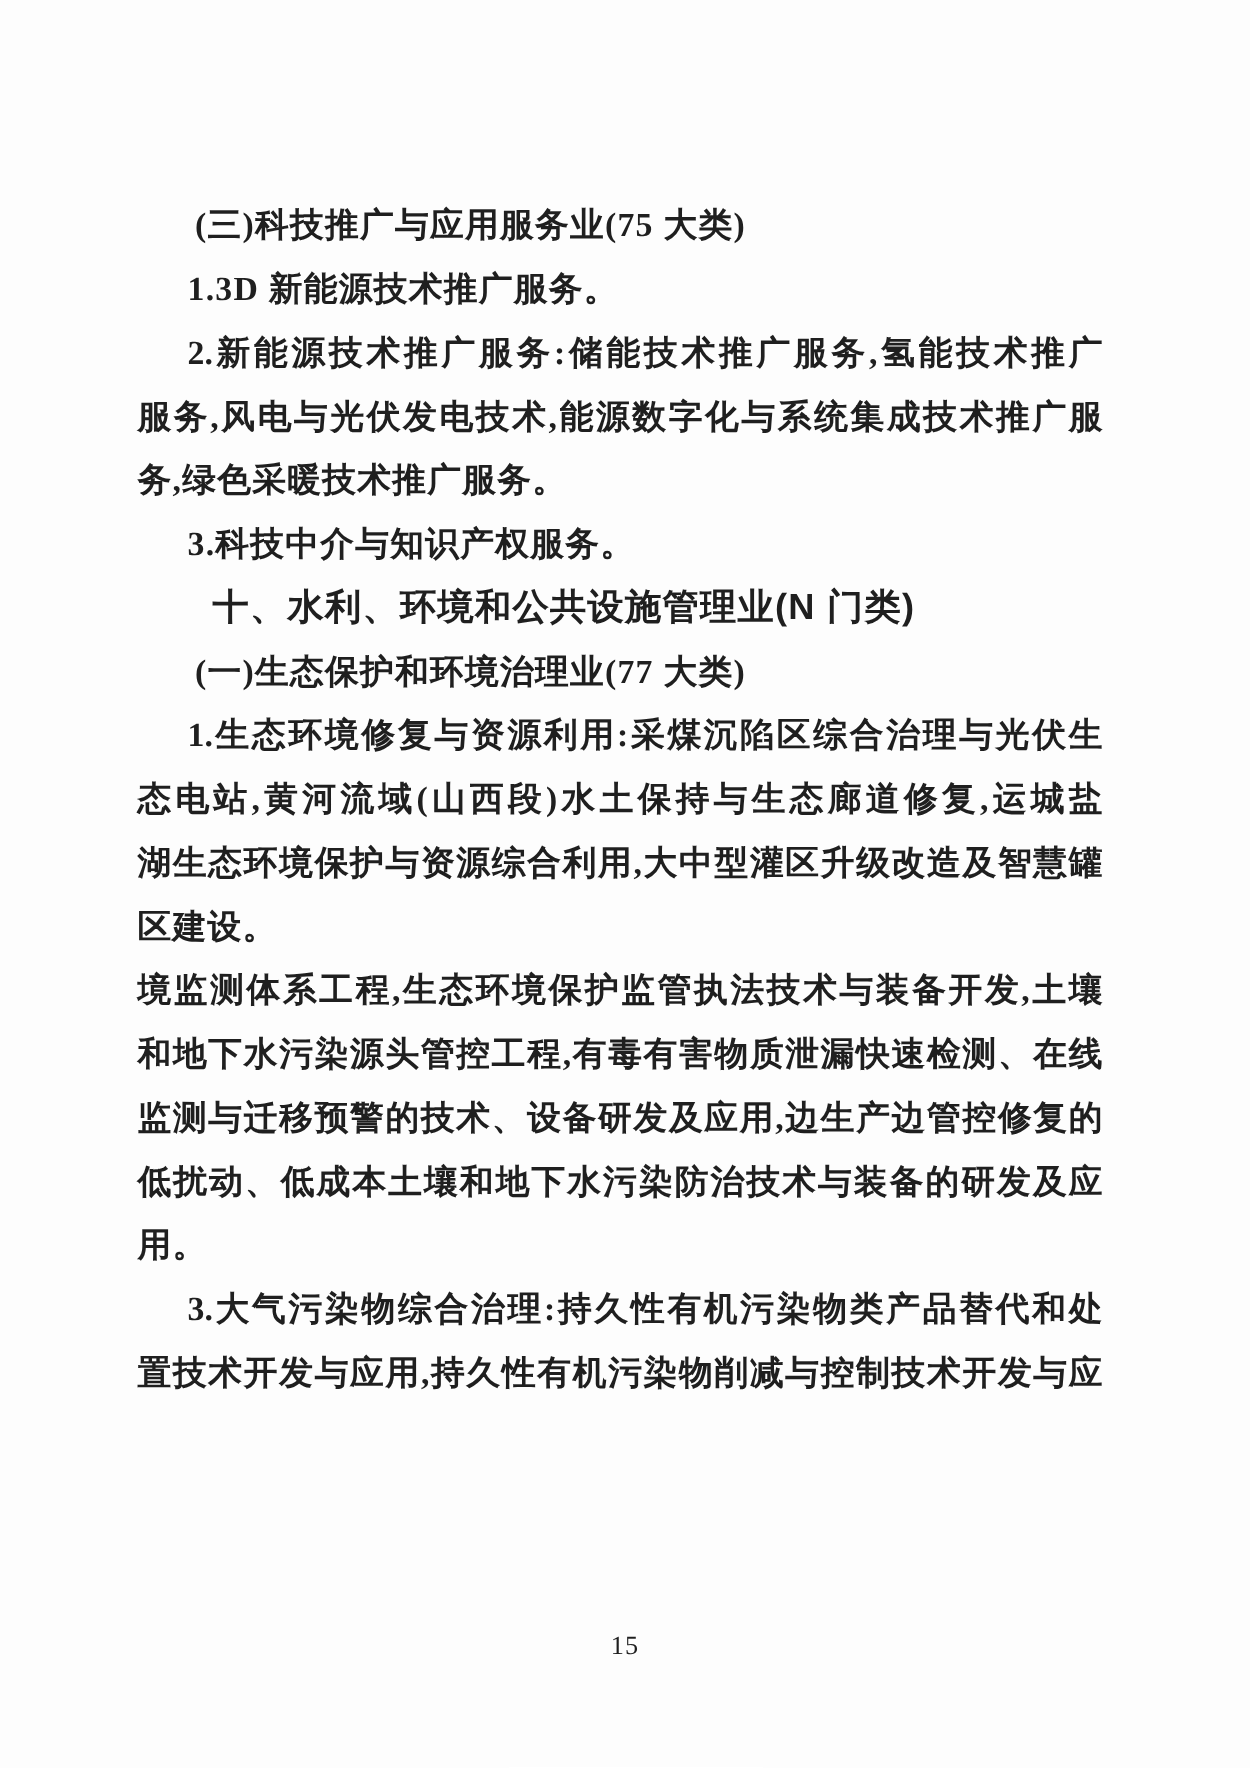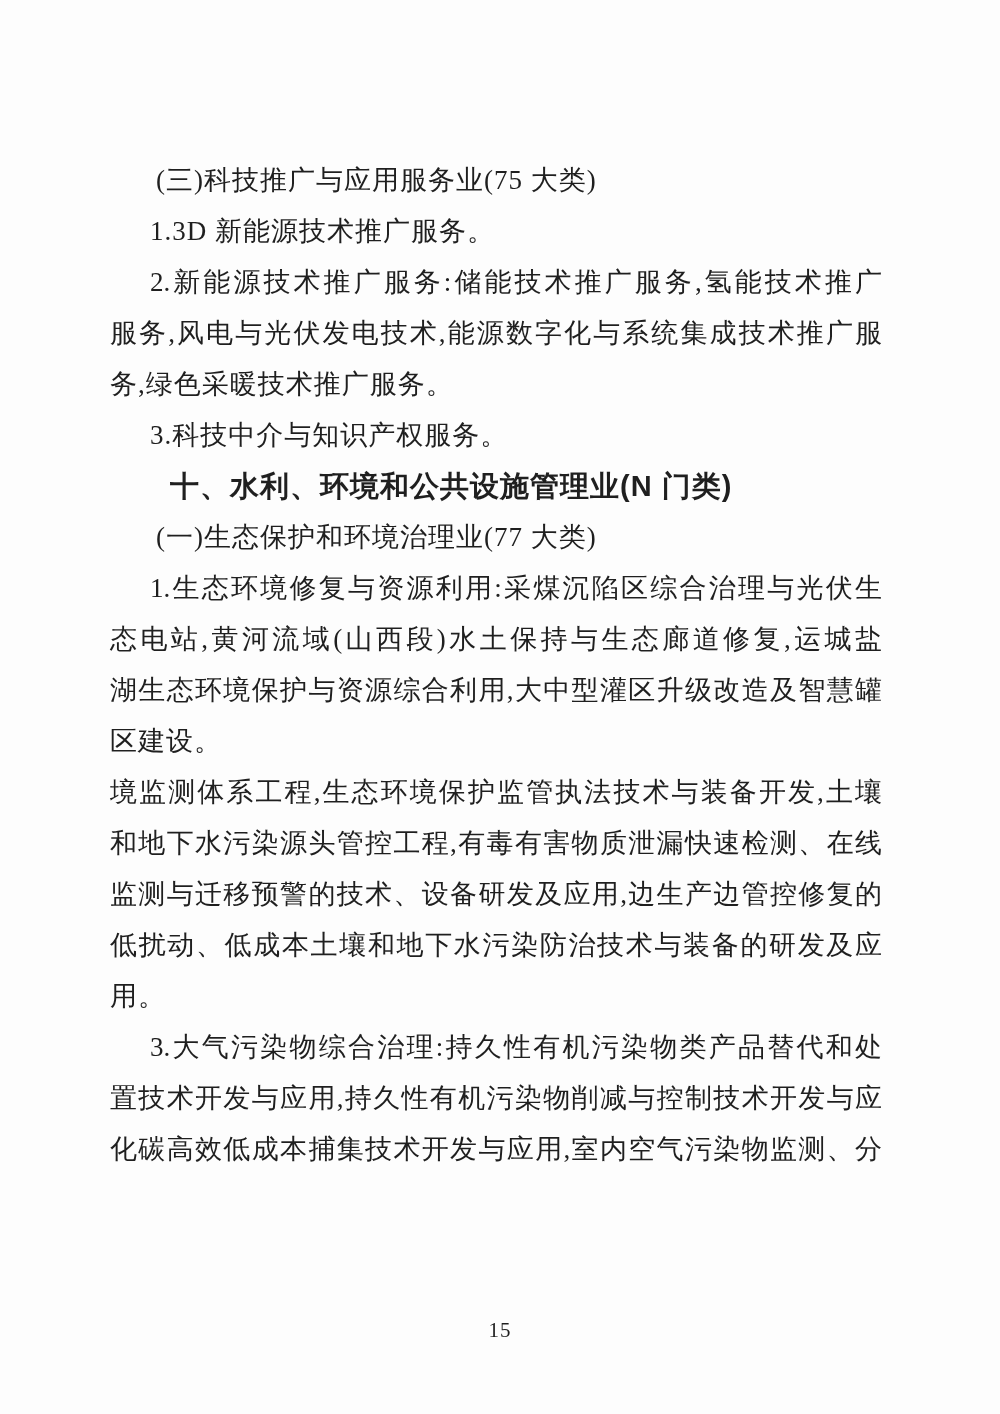--- a/index.html
+++ b/index.html
@@ -20,20 +20,21 @@
     position: absolute;
     left: 110px;
     top: 155px;
     width: 772px;
   }
   .ln {
     height: 51px;
     line-height: 51px;
     font-size: 27px;
     letter-spacing: 1px;
+    font-weight: bold;
   }
   
   .jf {
     text-align: justify;
     text-align-last: justify;
     letter-spacing: 0;
   }
   
   .ind-num  { padding-left: 40px; }   
   .ind-sub  { padding-left: 46px; }   
@@ -50,21 +51,20 @@
   .pagenum {
     position: absolute;
     top: 1296px;
     left: 0;
     width: 100%;
     height: 40px;
     line-height: 40px;
     text-align: center;
     font-size: 21px;
     letter-spacing: 1px;
-    margin-top: 14px;
   }
 </style>
 </head>
 <body>
 
 <div class="page">
   <div class="content">
     <div class="ln sub ind-sub">(三)科技推广与应用服务业(75 大类)</div>
     <div class="ln ind-num">1.3D 新能源技术推广服务。</div>
     <div class="ln ind-num jf">2.新能源技术推广服务:储能技术推广服务,氢能技术推广</div>
@@ -77,17 +77,16 @@
     <div class="ln jf">态电站,黄河流域(山西段)水土保持与生态廊道修复,运城盐</div>
     <div class="ln jf">湖生态环境保护与资源综合利用,大中型灌区升级改造及智慧罐</div>
     <div class="ln">区建设。</div>
     <div class="ln jf">境监测体系工程,生态环境保护监管执法技术与装备开发,土壤</div>
     <div class="ln jf">和地下水污染源头管控工程,有毒有害物质泄漏快速检测、在线</div>
     <div class="ln jf">监测与迁移预警的技术、设备研发及应用,边生产边管控修复的</div>
     <div class="ln jf">低扰动、低成本土壤和地下水污染防治技术与装备的研发及应</div>
     <div class="ln">用。</div>
     <div class="ln ind-num jf">3.大气污染物综合治理:持久性有机污染物类产品替代和处</div>
     <div class="ln jf">置技术开发与应用,持久性有机污染物削减与控制技术开发与应</div>
-    <div class="ln jf">化碳高效低成本捕集技术开发与应用,室内空气污染物监测、分</div>
   </div>
 
   <div class="pagenum">15</div>
 </div>
 
 </body></html>

